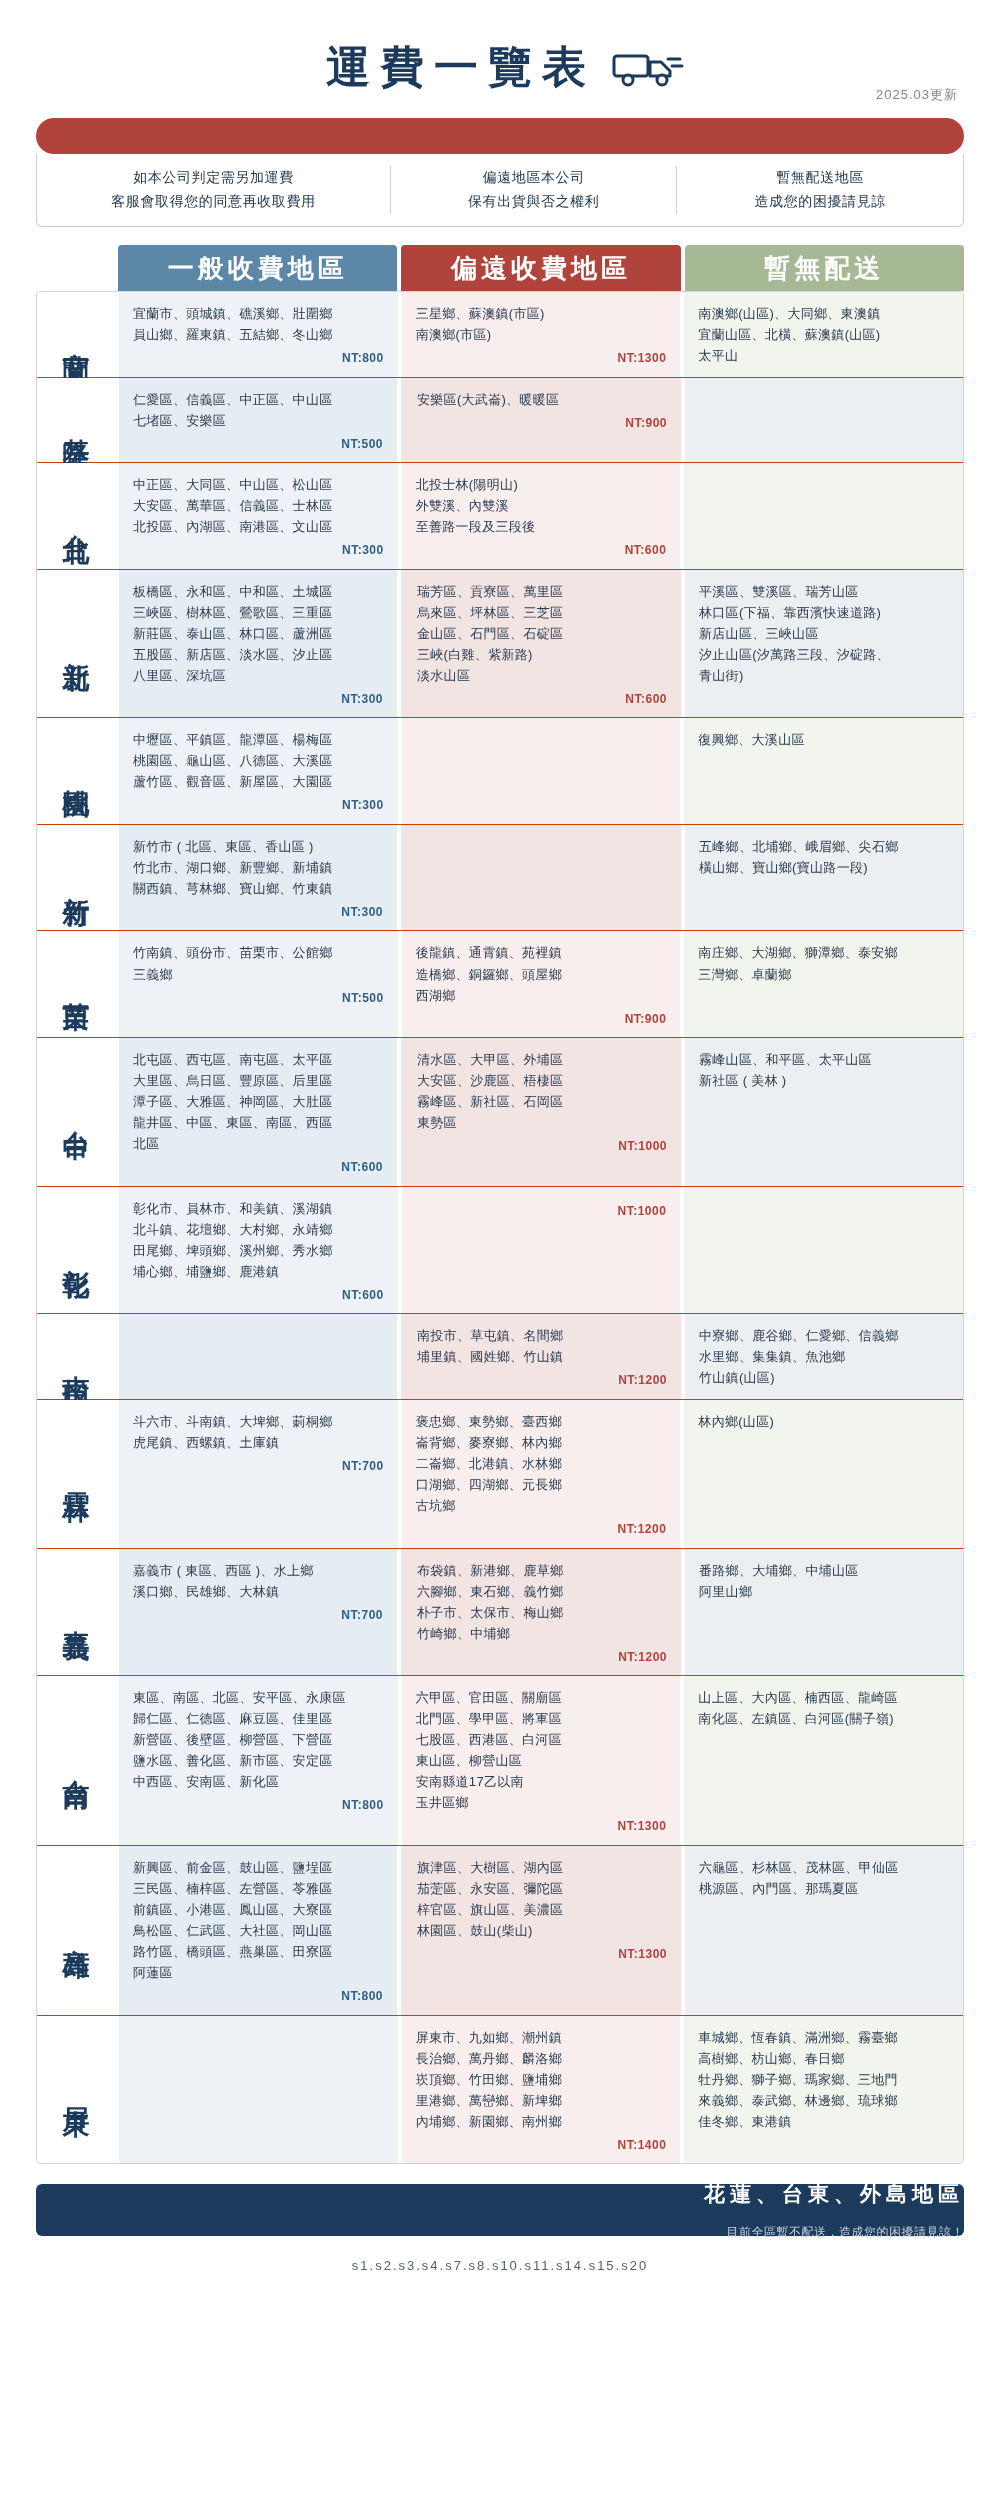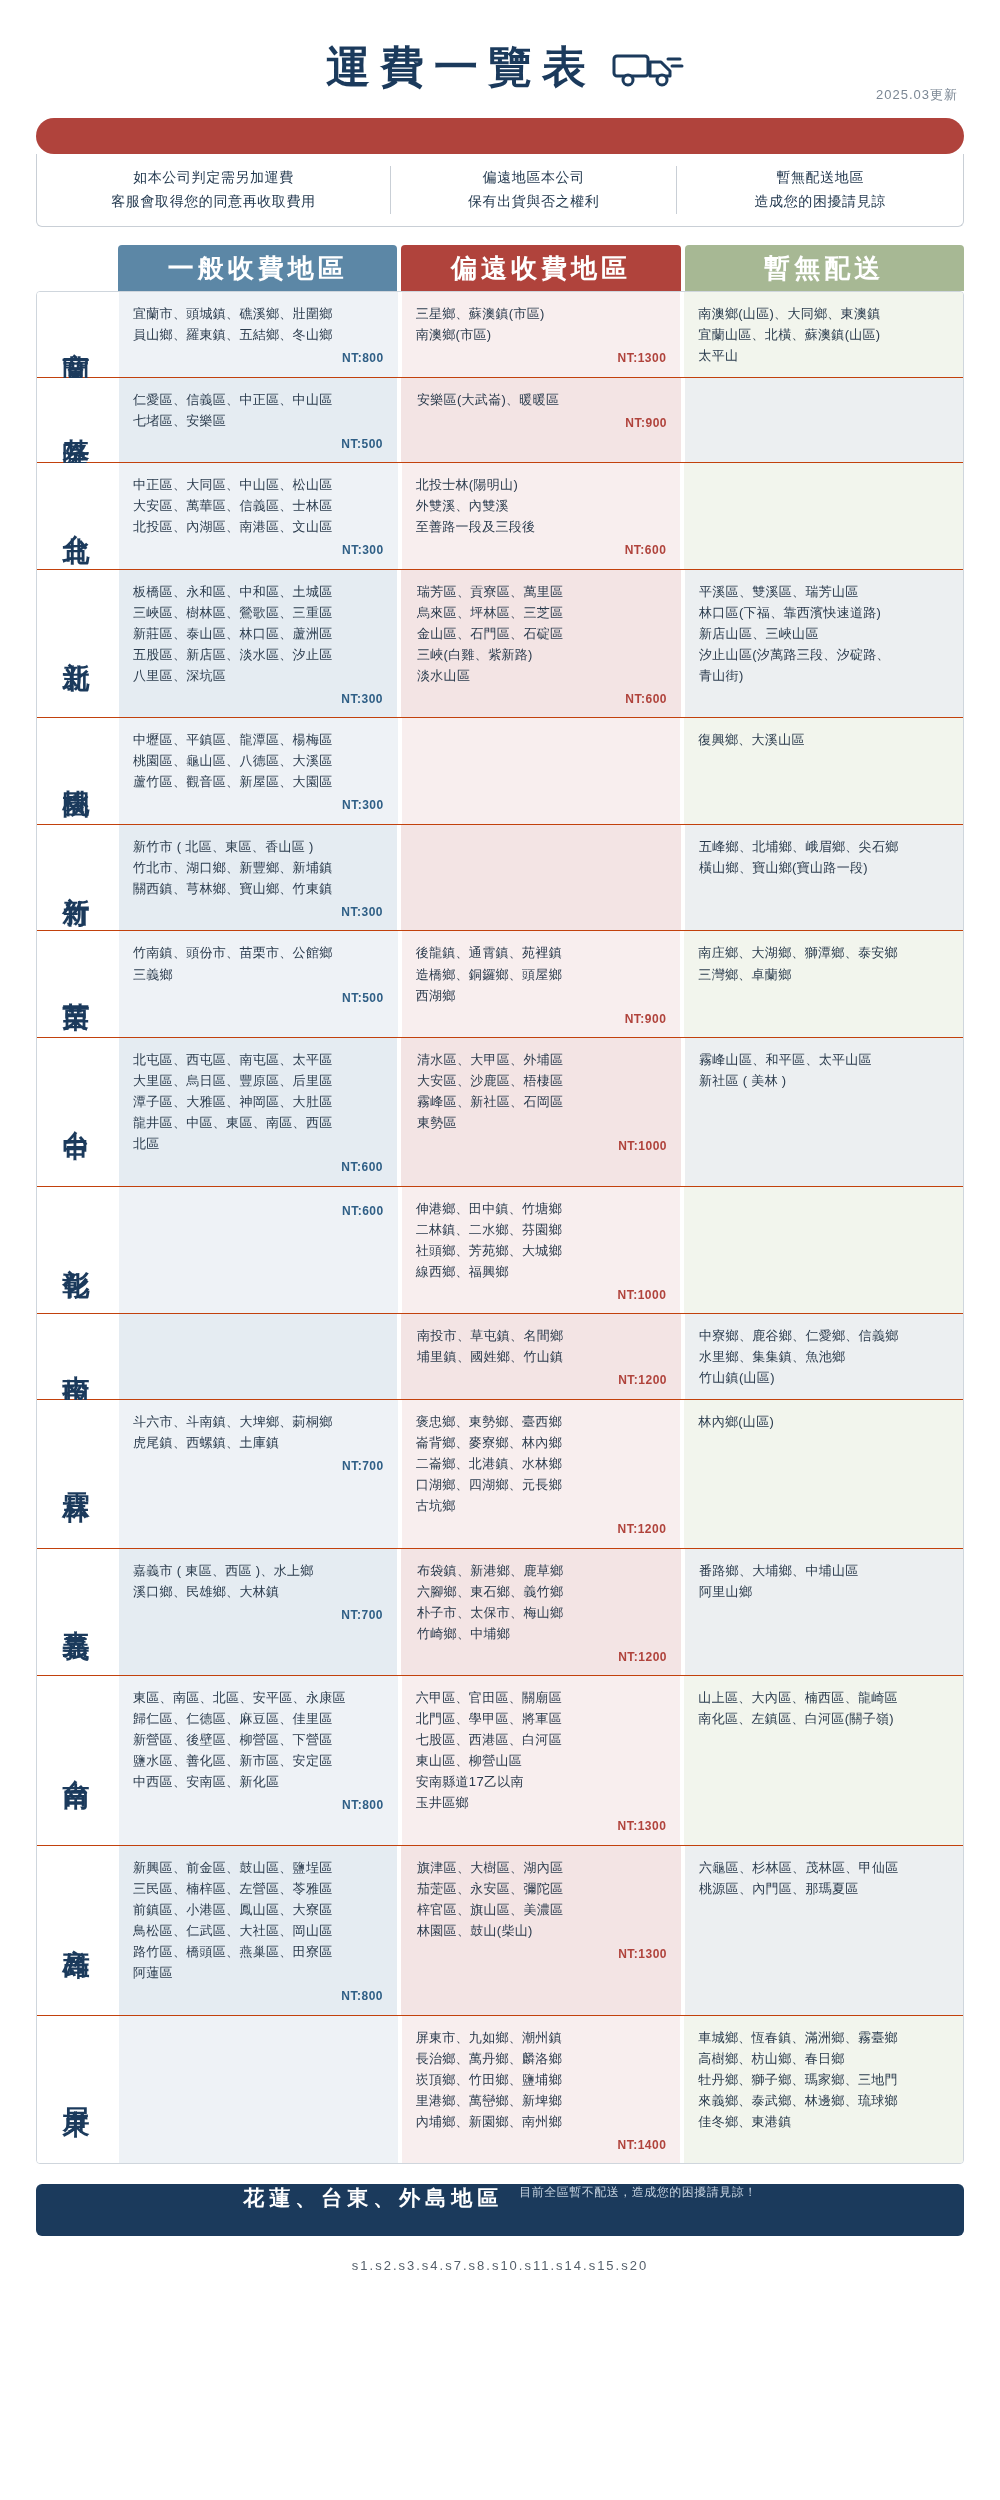--- a/index.html
+++ b/index.html
@@ -155,24 +155,25 @@
   .band-b .cell.remote { background: #f3e4e4; padding-left: 16px; }
   .band-a .cell.none   { background: #f2f5ed; }
   .band-b .cell.none   { background: #eceff1; }
   
   .footer-bar {
     margin: 20px 36px 0 36px;
     height: 52px;
     background: #1b3a5c;
     border-radius: 6px;
     display: flex;
-    align-items: flex-start;
+    align-items: flex-end;
     justify-content: center;
     gap: 16px;
     color: #ffffff;
+    flex-direction: column;
   }
   .footer-main {
     font-size: 21px;
     font-weight: bold;
     letter-spacing: 5px;
   }
   .footer-sub {
     font-size: 12px;
     color: #c6d3e0;
     letter-spacing: .5px;
@@ -331,24 +332,24 @@
           <div class="lines">清水區、大甲區、外埔區<br>大安區、沙鹿區、梧棲區<br>霧峰區、新社區、石岡區<br>東勢區</div>
           <div class="price">NT:1000</div>
         </div>
         <div class="cell none">
           <div class="lines">霧峰山區、和平區、太平山區<br>新社區 ( 美林 )</div>
         </div>
       </div>
       <div class="row band-a">
         <div class="cell-region">彰化</div>
         <div class="cell normal">
+          <div class="lines">彰化市、員林市、和美鎮、溪湖鎮<br>北斗鎮、花壇鄉、大村鄉、永靖鄉<br>田尾鄉、埤頭鄉、溪州鄉、秀水鄉<br>埔心鄉、埔鹽鄉、鹿港鎮</div>
           <div class="price">NT:600</div>
         </div>
         <div class="cell remote">
-          <div class="lines">伸港鄉、田中鎮、竹塘鄉<br>二林鎮、二水鄉、芬園鄉<br>社頭鄉、芳苑鄉、大城鄉<br>線西鄉、福興鄉</div>
           <div class="price">NT:1000</div>
         </div>
         <div class="cell none">
           <div class="lines"></div>
         </div>
       </div>
       <div class="row band-b">
         <div class="cell-region">南投</div>
         <div class="cell normal">
           <div class="lines"></div>

